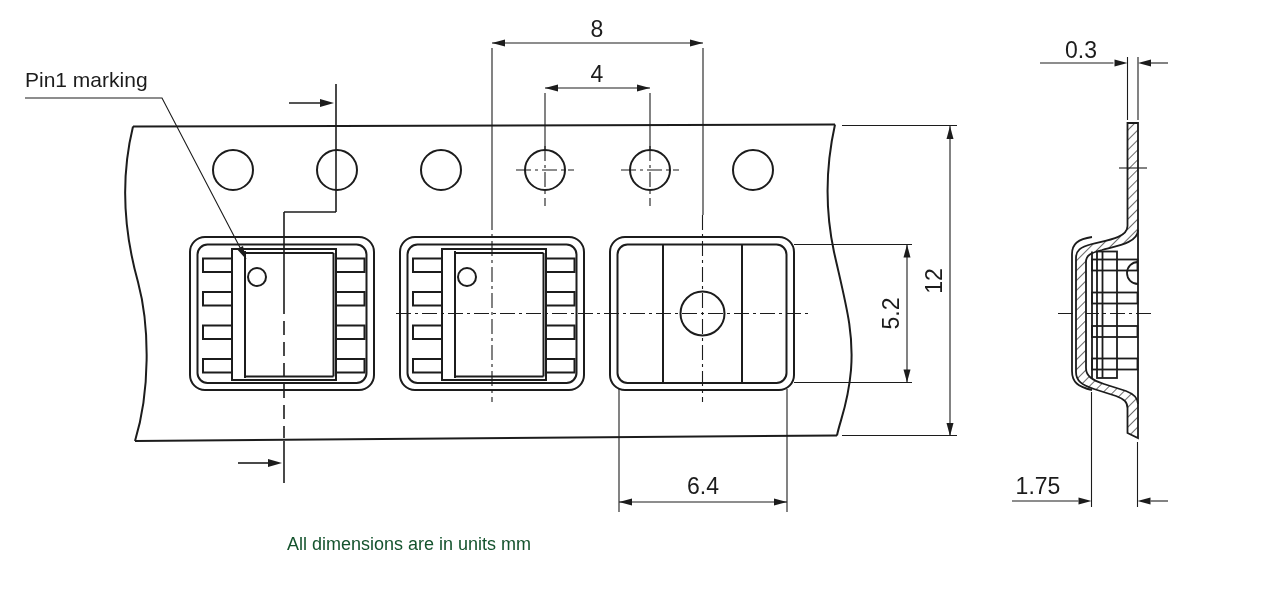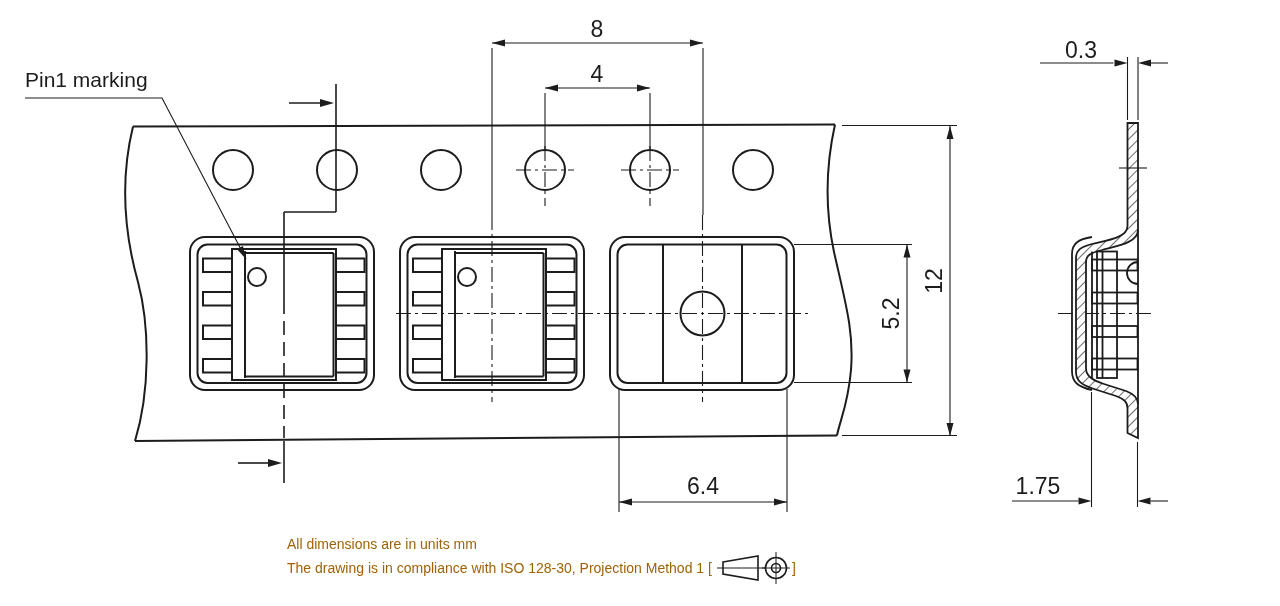--- a/index.html
+++ b/index.html
@@ -1,21 +1,21 @@
 <!DOCTYPE html>
 <html><head>
 <meta charset="utf-8">
 <style>
   html,body{margin:0;padding:0;background:#ffffff;}
   .stage{position:relative;width:1280px;height:606px;background:#fff;overflow:hidden;
          font-family:"Liberation Sans", sans-serif;}
   .stage svg text{font-family:"Liberation Sans", sans-serif;fill:#1c1c1c;}
   .dim-label{font-size:23px;}
   .callout-label{font-size:21px;}
-  .notes{position:absolute;left:287px;top:533px;color:#a16207;font-size:14px;line-height:23.5px;white-space:nowrap;}
+  .notes{position:absolute;left:287px;top:533px;color:#14532d;font-size:18px;line-height:23.5px;white-space:nowrap;}
   .notes .row{display:block;}
   .notes svg{vertical-align:middle;margin:-9px 1px -7px 3px;}
 </style>
 </head>
 <body>
 
 <div class="stage">
 
 <svg width="1280" height="606" viewBox="0 0 1280 606">
   <defs>
@@ -187,27 +187,15 @@
     <polygon points="1091.5,501 1078.5,497.5 1078.5,504.5"></polygon>
         <polygon points="1137.5,501 1150.5,497.5 1150.5,504.5"></polygon>
   </g>
   <text class="dim-label" x="1081" y="58" text-anchor="middle">0.3</text>
   <text class="dim-label" x="1038" y="494" text-anchor="middle">1.75</text>
 </svg>
 
 
 <div class="notes">
   <span class="row">All dimensions are in units mm</span>
-  <span class="row">
-    <span>The drawing is in compliance with ISO 128-30, Projection Method 1 [</span><svg width="76" height="36" viewBox="0 0 76 36">
-      <g fill="none" stroke="#1c1c1c" stroke-width="1.6">
-        <polygon points="8,12 43,6 43,30 8,24"></polygon>
-        <line x1="2" y1="18" x2="50" y2="18" stroke-width="1"></line>
-        <circle cx="61" cy="18" r="10.5"></circle>
-        <circle cx="61" cy="18" r="4.5"></circle>
-        <line x1="47" y1="18" x2="75" y2="18" stroke-width="1"></line>
-        <line x1="61" y1="2" x2="61" y2="34" stroke-width="1"></line>
-      </g>
-    </svg><span>]</span>
-  </span>
 </div>
 
 </div>
 
 </body></html>

